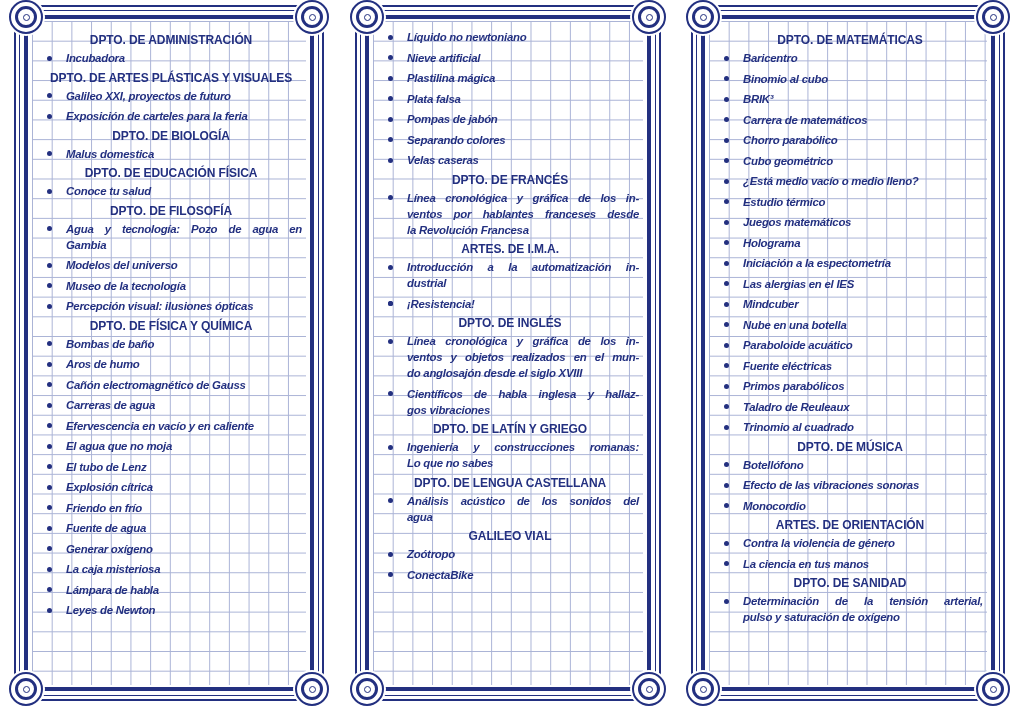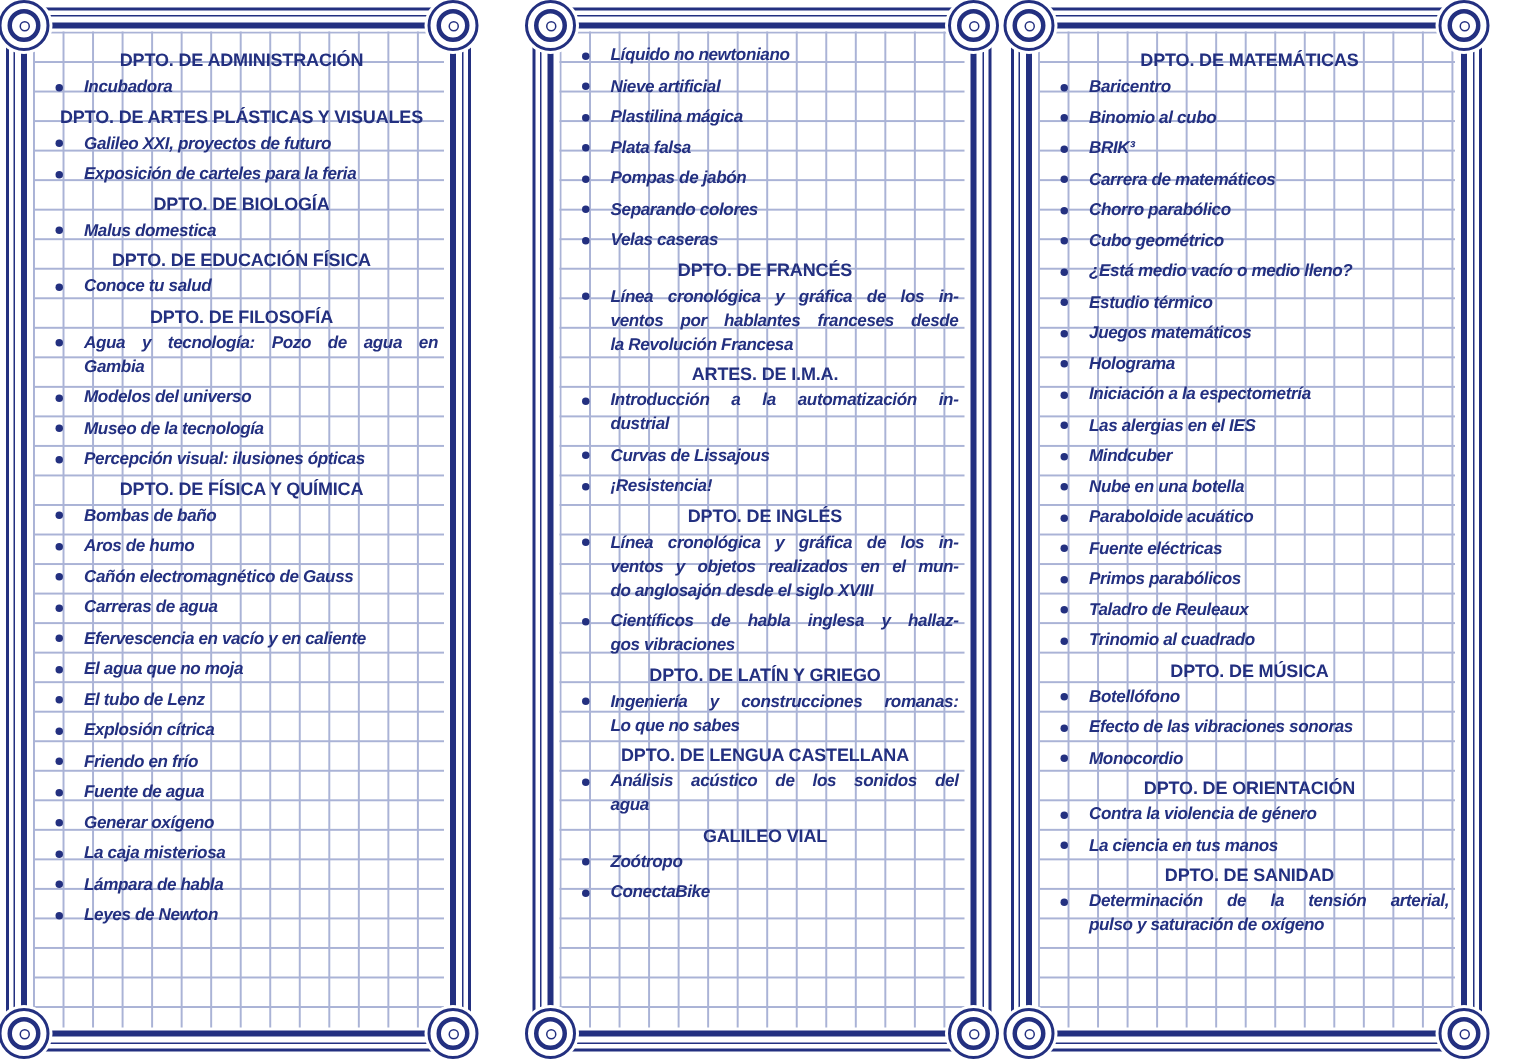--- a/index.html
+++ b/index.html
@@ -11,23 +11,23 @@
   html,body{margin:0;padding:0;}
   body{
     width:1024px;height:706px;
     background:var(--paper);
     font-family:"Liberation Sans",sans-serif;
     overflow:hidden;
   }
   .page{position:relative;width:1024px;height:706px;background:var(--paper);}
 
   .panel{position:absolute;top:2px;height:702px;}
-  .panel.p1{left:1px;width:316px;}
+  .panel.p1{left:11px;width:316px;}
   .panel.p2{left:352px;width:312px;}
-  .panel.p3{left:671px;width:320px;}
+  .panel.p3{left:688px;width:320px;}
 
   
   .f-outer{position:absolute;inset:3px;border:2px solid var(--ink);border-radius:14px;}
   .f-mid{position:absolute;inset:8px;border:1px solid var(--ink);border-radius:10px;}
   .f-thick{position:absolute;inset:13px;border:4px solid var(--ink);border-radius:6px;}
 
   
   .gridbg{
     position:absolute;inset:19px 21px 19px 21px;
     background-image:
@@ -252,21 +252,20 @@
           <span class="lline">la Revolución Francesa</span>
         </div>
         <div class="shead">ARTES. DE I.M.A.</div>
         <div class="item">
           <span class="bullet"></span>
           <span class="jline">Introducción a la automatización in-</span>
           <span class="lline">dustrial</span>
         </div>
         <div class="item single">
           <span class="bullet"></span>
-          <span class="lline">Curvas de Lissajous</span>
         </div>
         <div class="item single">
           <span class="bullet"></span>
           <span class="lline">¡Resistencia!</span>
         </div>
         <div class="shead">DPTO. DE INGLÉS</div>
         <div class="item">
           <span class="bullet"></span>
           <span class="jline">Línea cronológica y gráfica de los in-</span>
           <span class="jline">ventos y objetos realizados en el mun-</span>
@@ -394,21 +393,21 @@
           <span class="lline">Botellófono</span>
         </div>
         <div class="item single">
           <span class="bullet"></span>
           <span class="lline">Efecto de las vibraciones sonoras</span>
         </div>
         <div class="item single">
           <span class="bullet"></span>
           <span class="lline">Monocordio</span>
         </div>
-        <div class="shead">DPTO. DE ORIENTACIÓN</div>
+        <div class="shead">ARTES. DE ORIENTACIÓN</div>
         <div class="item single">
           <span class="bullet"></span>
           <span class="lline">Contra la violencia de género</span>
         </div>
         <div class="item single">
           <span class="bullet"></span>
           <span class="lline">La ciencia en tus manos</span>
         </div>
         <div class="shead">DPTO. DE SANIDAD</div>
         <div class="item">

